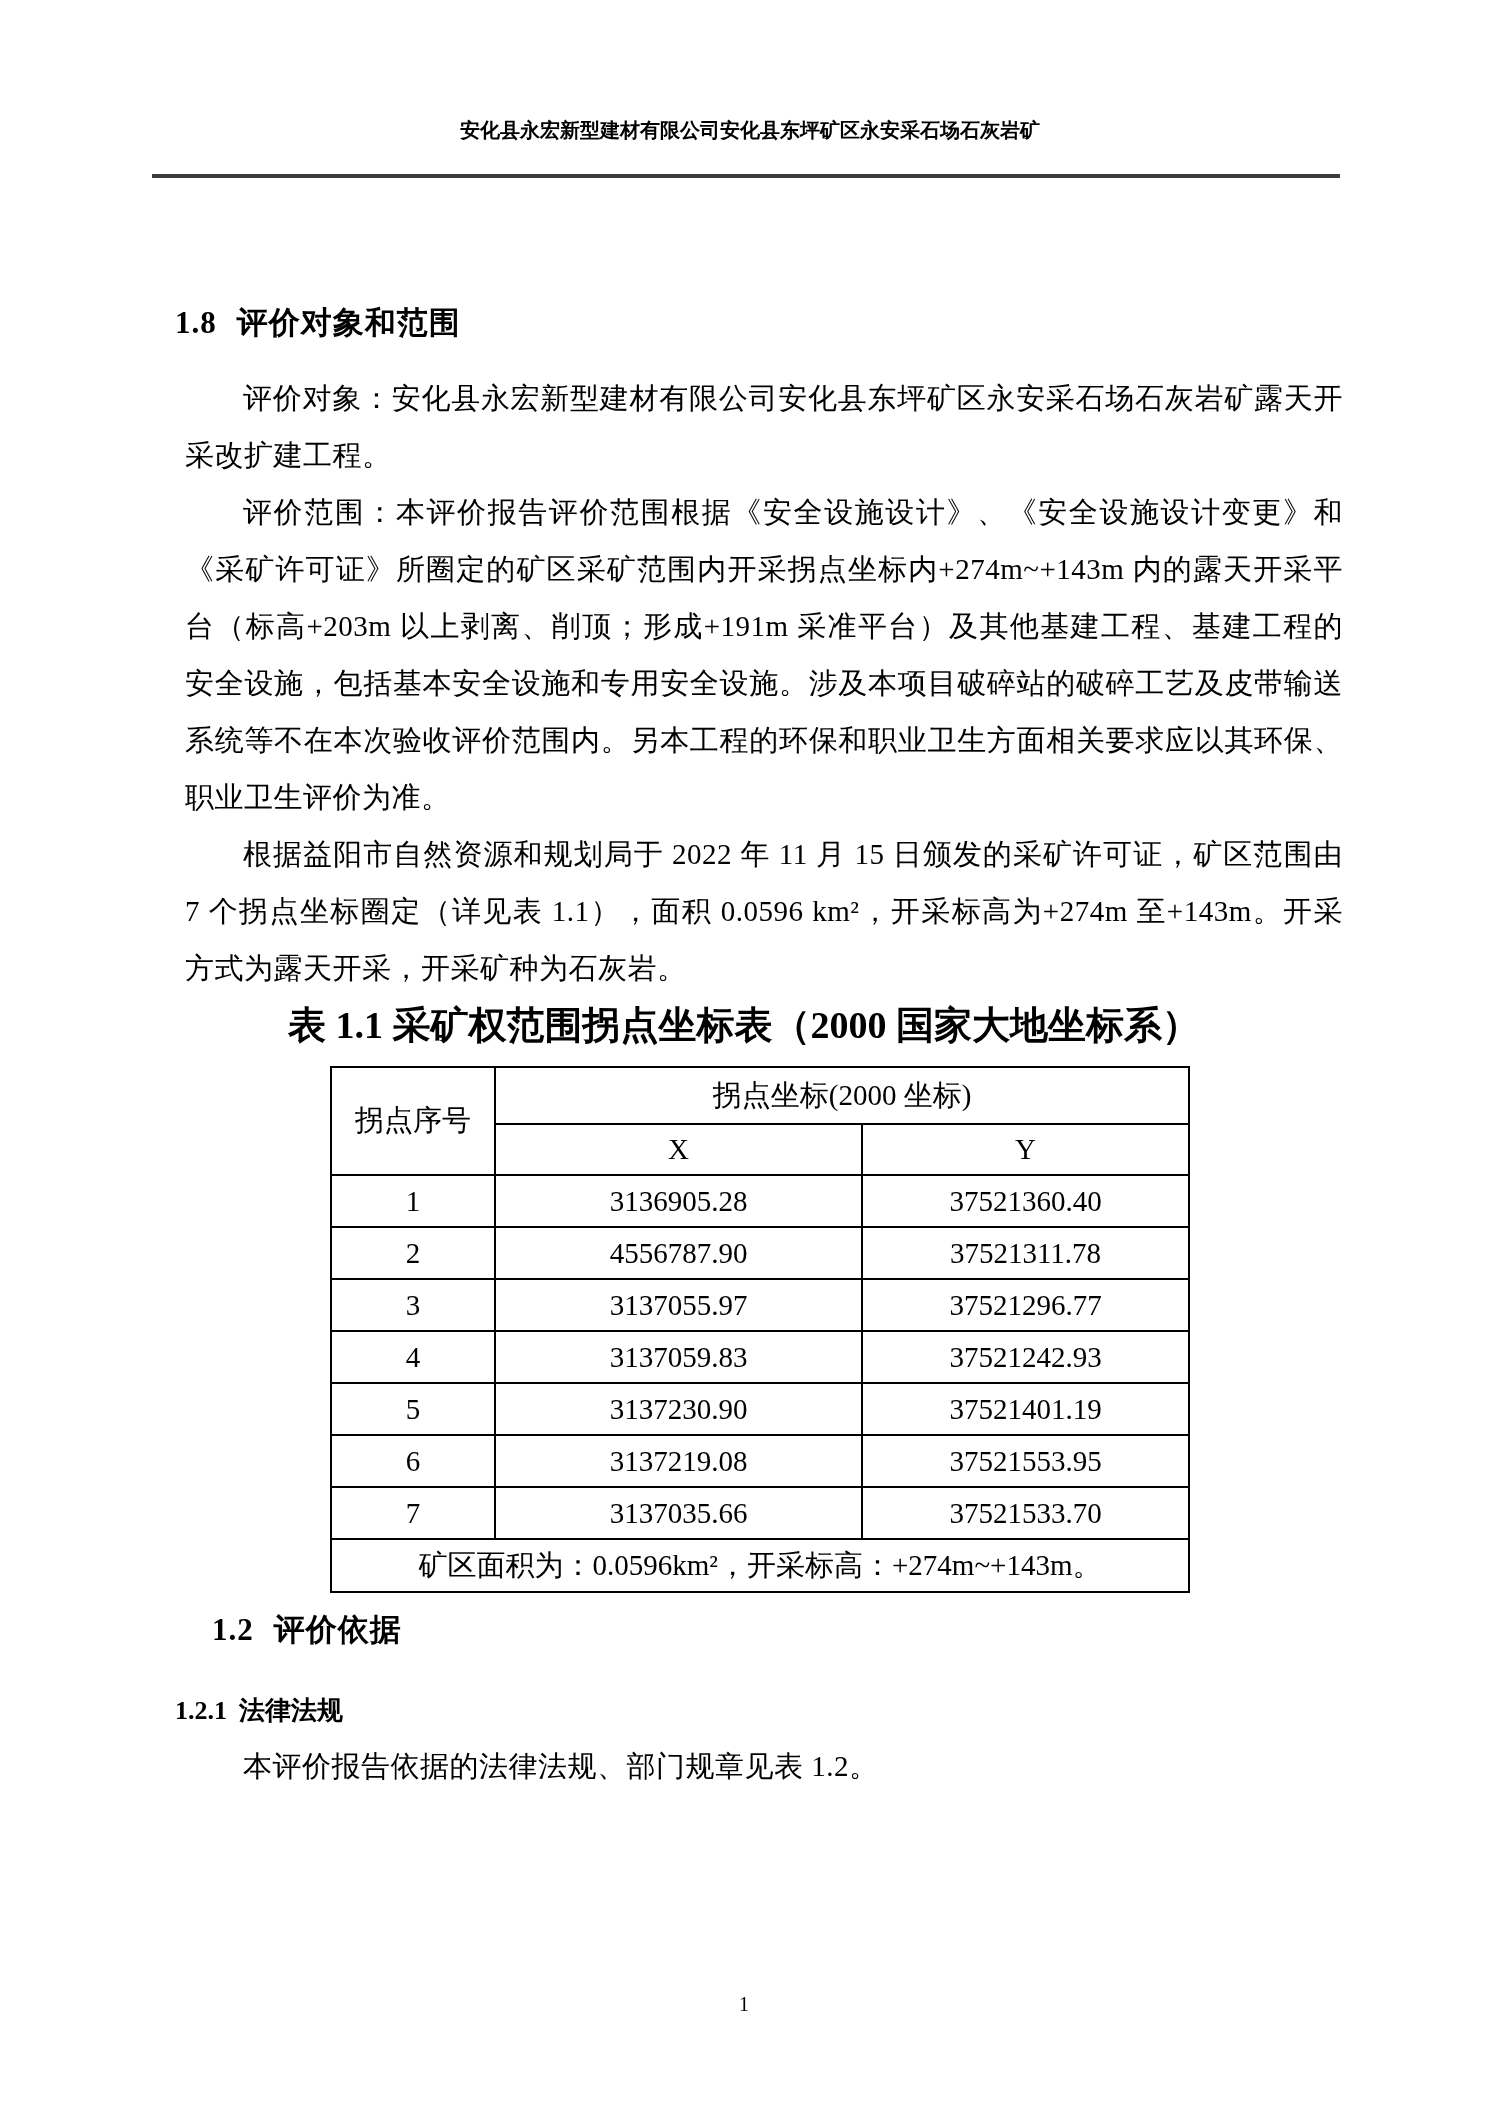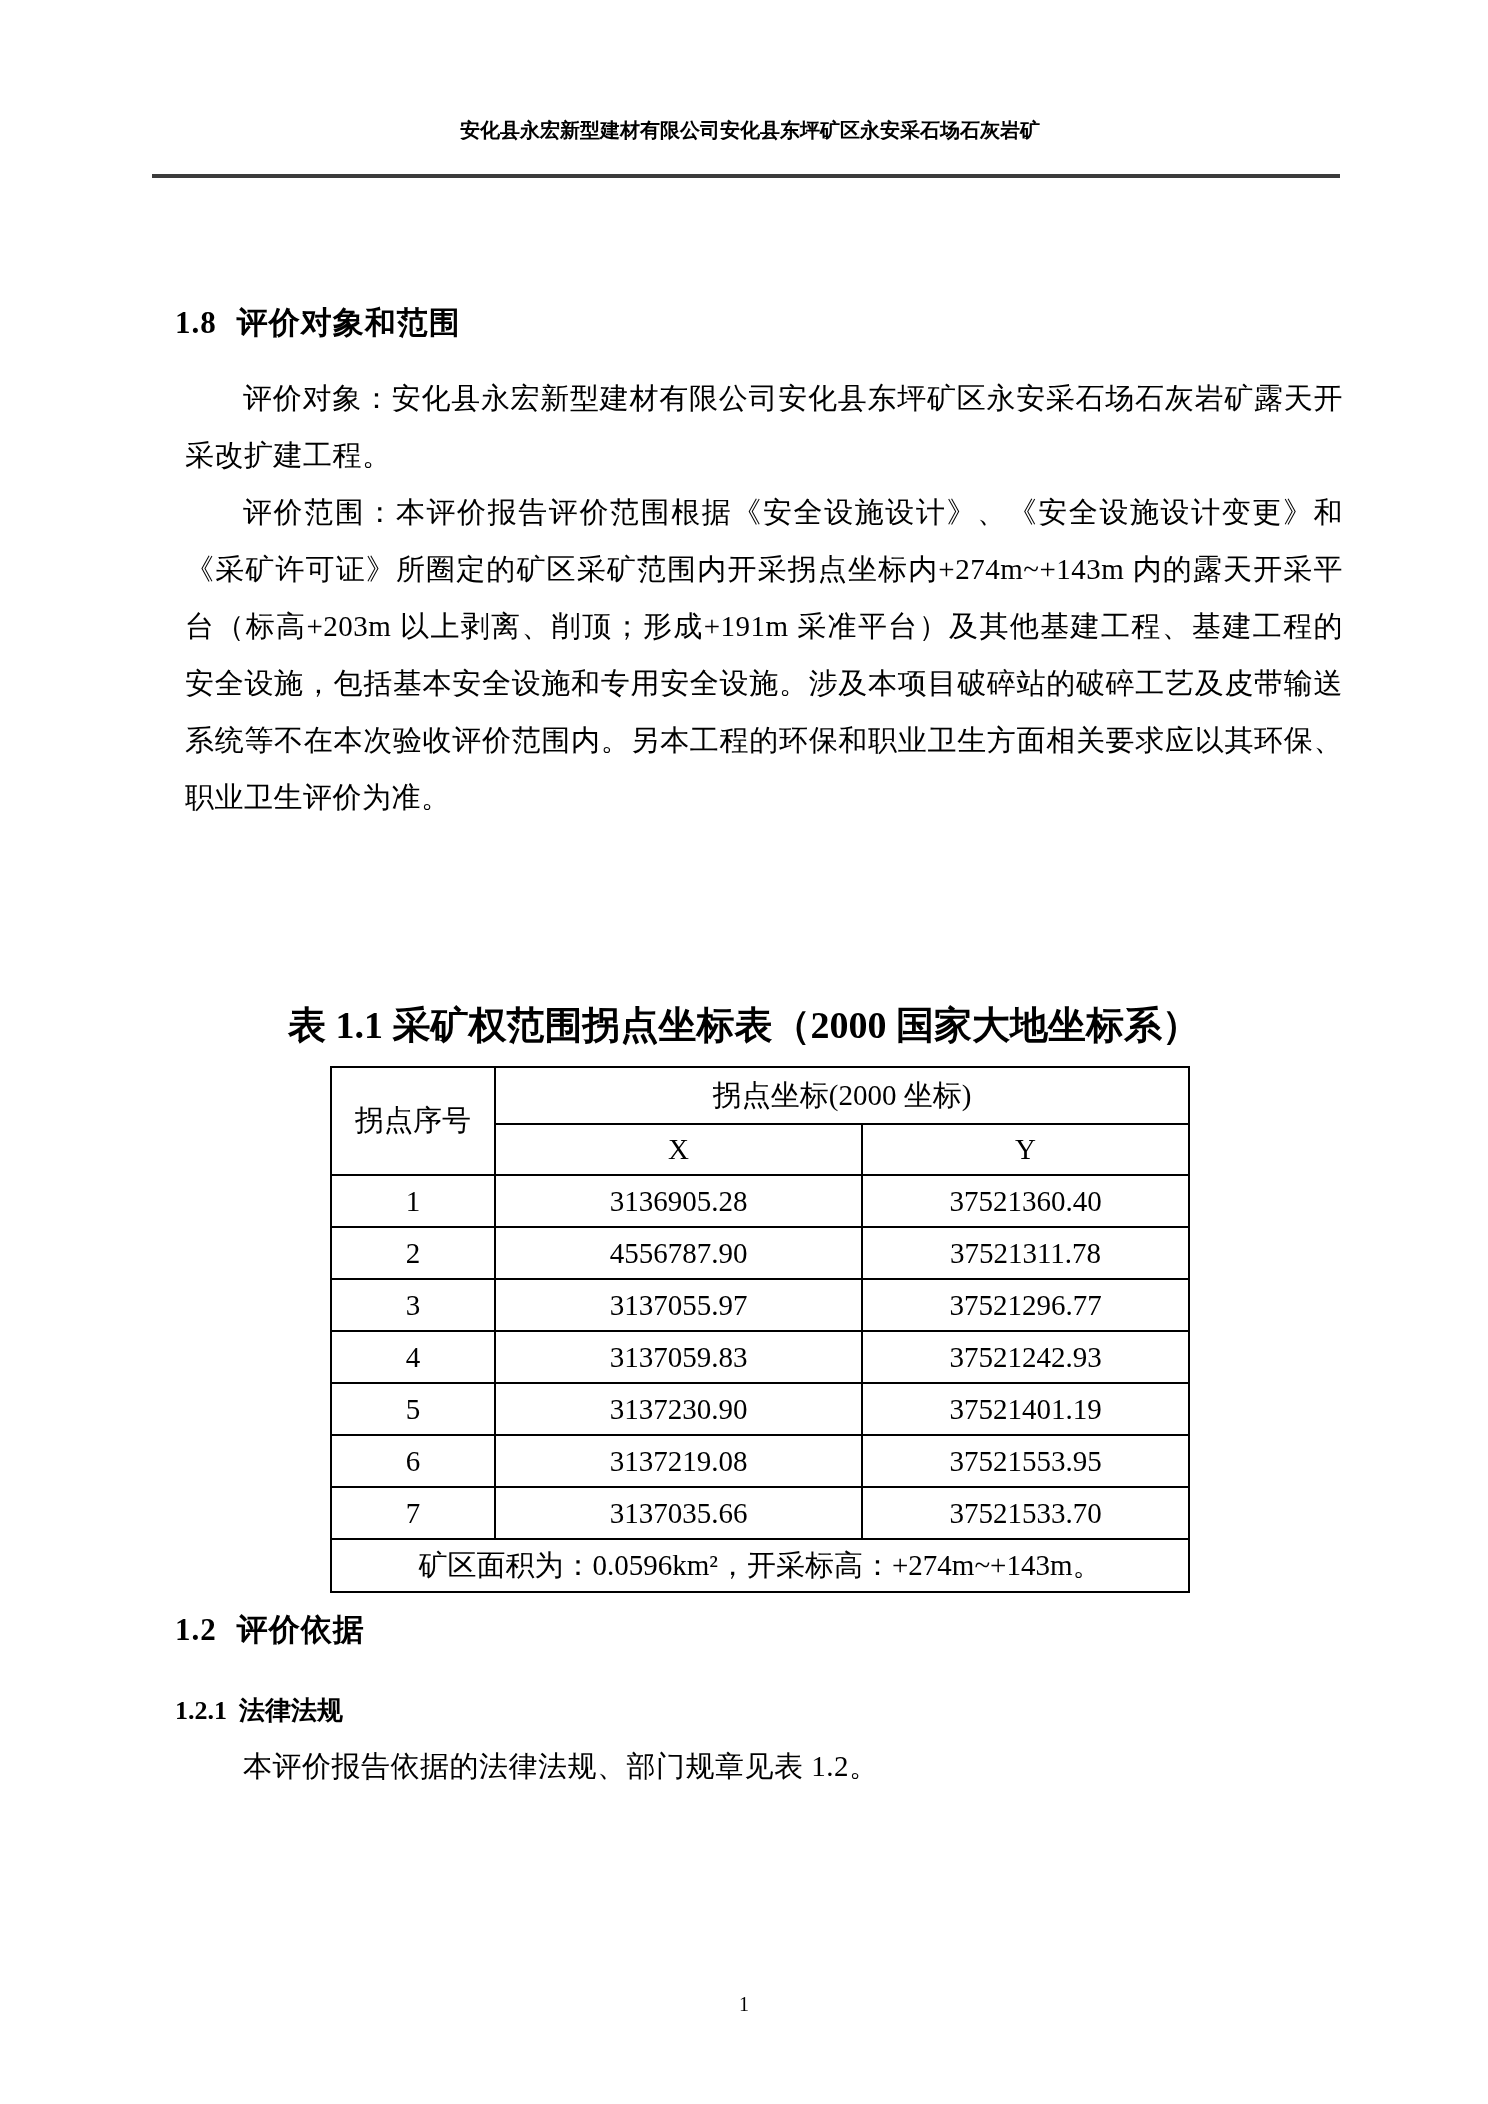--- a/index.html
+++ b/index.html
@@ -115,20 +115,21 @@
   <div class="doc-header-rule"></div>
 
 
   <h2 class="section-h2" style="top:306px;">
     <span class="num">1.8</span><span>评价对象和范围</span>
   </h2>
 
   <div class="body-text" style="top:370px;">
     <p>评价对象：安化县永宏新型建材有限公司安化县东坪矿区永安采石场石灰岩矿露天开采改扩建工程。</p>
     <p>评价范围：本评价报告评价范围根据《安全设施设计》、《安全设施设计变更》和《采矿许可证》所圈定的矿区采矿范围内开采拐点坐标内+274m~+143m 内的露天开采平台（标高+203m 以上剥离、削顶；形成+191m 采准平台）及其他基建工程、基建工程的安全设施，包括基本安全设施和专用安全设施。涉及本项目破碎站的破碎工艺及皮带输送系统等不在本次验收评价范围内。另本工程的环保和职业卫生方面相关要求应以其环保、职业卫生评价为准。</p>
+    <p>根据益阳市自然资源和规划局于 2022 年 11 月 15 日颁发的采矿许可证，矿区范围由 7 个拐点坐标圈定（详见表 1.1），面积 0.0596 km²，开采标高为+274m 至+143m。开采方式为露天开采，开采矿种为石灰岩。</p>
   </div>
 
   <div class="table-caption">表 1.1 采矿权范围拐点坐标表（2000 国家大地坐标系）</div>
 
   <table class="coords">
     <colgroup>
       <col style="width:164px">
       <col style="width:367px">
       <col style="width:327px">
     </colgroup>
@@ -175,21 +176,21 @@
         <td>7</td>
         <td>3137035.66</td>
         <td>37521533.70</td>
       </tr>
       <tr class="frow">
         <td colspan="3">矿区面积为：0.0596km²，开采标高：+274m~+143m。</td>
       </tr>
     </tbody>
   </table>
 
-  <h2 class="section-h2" style="top:1613px;">
+  <h2 class="section-h2" style="top:1613px;margin-left:37px;">
     <span class="num">1.2</span><span>评价依据</span>
   </h2>
 
   <h3 class="section-h3" style="top:1695px;">
     <span class="num">1.2.1</span><span>法律法规</span>
   </h3>
 
   <div class="body-text" style="top:1738px;">
     <p>本评价报告依据的法律法规、部门规章见表 1.2。</p>
   </div>

